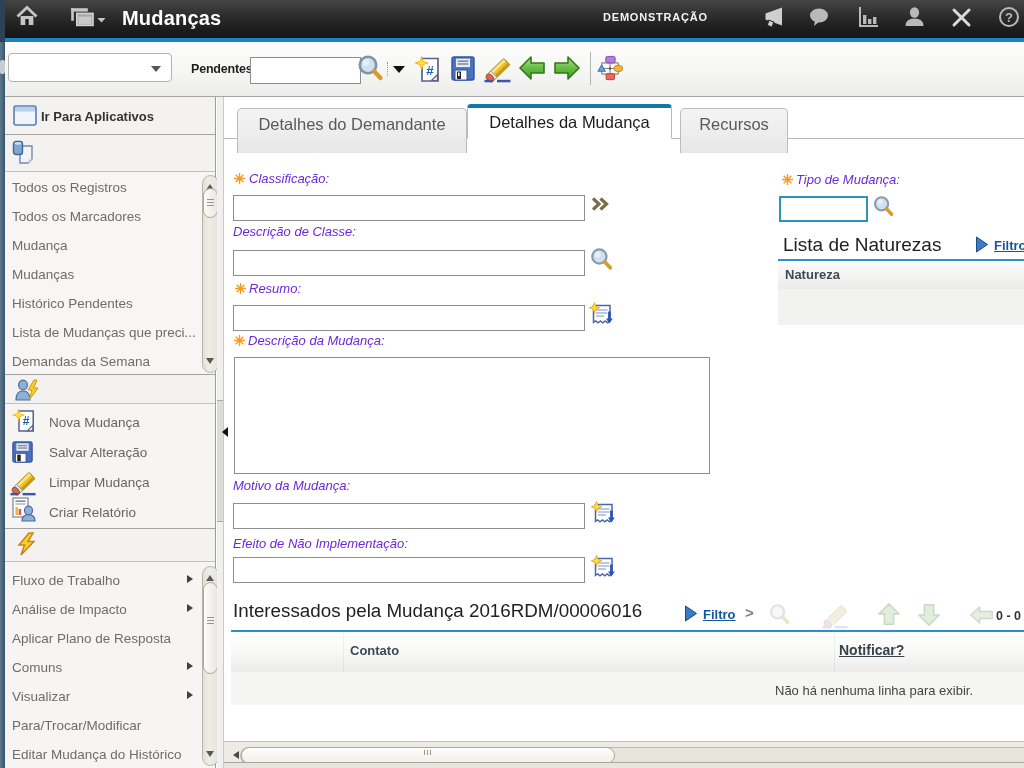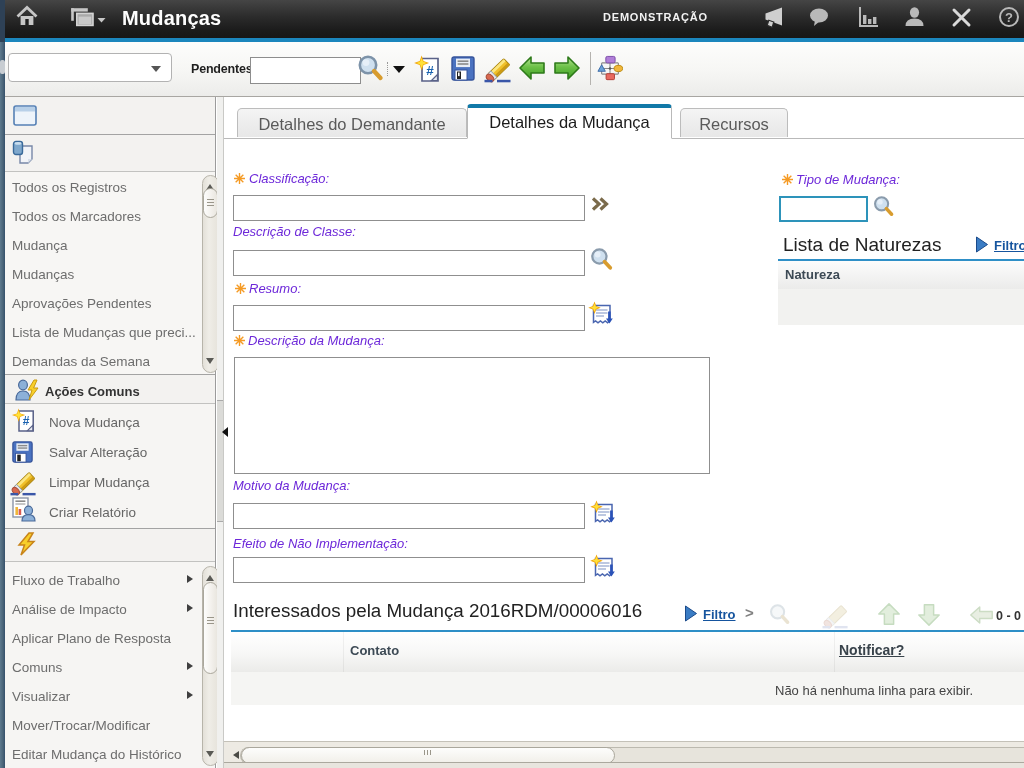--- a/index.html
+++ b/index.html
@@ -45,21 +45,21 @@
 .vsb .gr { position:absolute; left:4px; width:7px; height:1px; background:#9a968a; }
 
 
 #splitter { left:217px; top:97px; width:7px; height:671px; background:#f0f0ee; border-right:1px solid #c9c9c6; }
 #splitter .th { position:absolute; left:0; top:303px; width:6px; height:122px; background:#dbdbd8; border-top:1px solid #aaa; border-bottom:1px solid #aaa; }
 #splitter .tri { position:absolute; left:0px; top:330px; width:0; height:0; border:5px solid transparent; border-right:6px solid #111; }
 
 
 .tab { position:absolute; font-size:16.5px; text-align:center; }
 #tabline { left:224px; top:138px; width:800px; height:1px; background:#b9b9b9; }
-.tabi { background:linear-gradient(#f4f4f4,#e7e7e7); border:1px solid #bcbcbc; border-bottom:none; border-radius:5px 5px 0 0; color:#5a5a5a; top:108px; height:29px; line-height:30px; }
+.tabi { background:linear-gradient(#f4f4f4,#e7e7e7); border:1px solid #bcbcbc; border-bottom:none; border-radius:5px 5px 0 0; color:#5a5a5a; top:108px; height:45px; line-height:30px; }
 #tab2 { left:467px; top:104px; width:205px; height:35px; background:#fff; border:1px solid #b9b9b9; border-bottom:1px solid #fff; border-top:4px solid #1179a8; border-radius:4px 4px 0 0; color:#1c1c1c; line-height:29px; z-index:5; }
 
 
 .lbl { position:absolute; font-size:13px; color:#6d28d9; white-space:nowrap;font-style:italic; }
 .inp { position:absolute; width:352px; height:26px; background:#fff; border:1px solid #8f8f8f; }
 .ast { position:absolute; width:11px; height:11px; }
 
 
 .bluerule { position:absolute; height:2px; background:#2e8fc7; }
 .grdhead { position:absolute; background:linear-gradient(#fcfcfc,#ebebea); }
@@ -201,55 +201,55 @@
     <div style="position:absolute;left:0;top:0;width:5px;height:42px;background:#2e4156"></div>
     <div class="notch"></div>
   </div>
 
 <div id="sidebar" class="abs">
 
   <svg class="abs" style="left:8px;top:8px" width="24" height="21" viewBox="0 0 24 21">
     <rect x="1" y="1" width="22" height="19" rx="2" fill="#eef4fa" stroke="#5580b5" stroke-width="1.6"></rect>
     <rect x="2" y="2" width="20" height="4.5" fill="#b8d0e8"></rect>
   </svg>
+  <div class="sbhead" style="left:36px;top:12px">Ir Para Aplicativos</div>
   <div class="sbdiv" style="top:37px"></div>
 
   <svg class="abs" style="left:7px;top:43px" width="23" height="24" viewBox="0 0 23 24">
     <path d="M8 6 L20 6 L20 19 L16 23 L8 23 Z" fill="#f2f4f8" stroke="#7888a8" stroke-width="1.4"></path>
     <path d="M16 23 L16 19 L20 19 Z" fill="#d8dfea"></path>
     <rect x="1.5" y="1.5" width="9" height="13" rx="2.5" fill="#7fa8cc" stroke="#3a6a9a" stroke-width="1.4"></rect>
     <ellipse cx="6" cy="3.4" rx="3.4" ry="1.4" fill="#c8ddEe"></ellipse>
   </svg>
   <div class="sbdiv" style="top:74px;background:#c2c2c0"></div>
 
   <div class="abs" style="left:0;top:75px;width:210px;height:202px;background:#f7f6f4">
     <div class="sbitem" style="top:8px">Todos os Registros</div>
     <div class="sbitem" style="top:37px">Todos os Marcadores</div>
     <div class="sbitem" style="top:66px">Mudança</div>
     <div class="sbitem" style="top:95px">Mudanças</div>
-    <div class="sbitem" style="top:124px">Aprovações Pendentes</div>
+    <div class="sbitem" style="top:124px">Histórico Pendentes</div>
     <div class="sbitem" style="top:153px">Lista de Mudanças que preci...</div>
     <div class="sbitem" style="top:182px">Demandas da Semana</div>
   </div>
   <div class="vsb" style="top:78px;height:198px">
     <div class="up"></div>
     <div class="th" style="top:12px;height:30px"></div>
     <div class="gr" style="top:23px"></div>
       <div class="gr" style="top:26px"></div>
       <div class="gr" style="top:29px"></div>
     <div class="dn"></div>
   </div>
   <div class="sbdiv" style="top:277px"></div>
 
   <svg class="abs" style="left:10px;top:282px" width="25" height="23" viewBox="0 0 25 23">
     <ellipse cx="8" cy="6" rx="4.4" ry="4.8" fill="#8cb0d8" stroke="#4a6a9a" stroke-width="1.2"></ellipse>
     <path d="M1 21 Q1 12 8 12 Q15 12 15 21 Z" fill="#8cb0d8" stroke="#4a6a9a" stroke-width="1.2"></path>
     <path d="M19 1 L13 11 L17 11 L14 21 L23 9 L18.6 9 L22 1 Z" fill="#f8cf2a" stroke="#c89a10" stroke-width="1"></path>
   </svg>
-  <div class="sbhead" style="left:40px;top:287px">Ações Comuns</div>
   <div class="sbdiv" style="top:306px;background:#c2c2c0"></div>
 
   <div class="abs" style="left:0;top:307px;width:210px;height:125px;background:#f6f5f3">
     <svg class="abs" style="left:6px;top:4px" width="24" height="24" viewBox="0 0 27 27">
       <path d="M9 3.5 L25 3.5 L25 26 L15 26 L9 26 Z" fill="#fff" stroke="#5a6288" stroke-width="1.7"></path>
       <path d="M18.5 25.5 L24.5 19.5 L24.5 25.5 Z" fill="#e8eaf2" stroke="#5a6288" stroke-width="1.2"></path>
       <text x="17" y="19.5" font-size="13.5" font-weight="bold" fill="#1a62b0" text-anchor="middle" font-family="Liberation Sans,sans-serif">#</text>
       <path d="M8.6 0.5 L10.5 6.1 L16.1 8 L10.5 9.9 L8.6 15.5 L6.7 9.9 L1.1 8 L6.7 6.1 Z" fill="#f2a50a"></path>
       <path d="M8.6 2.8 L10 6.6 L13.8 8 L10 9.4 L8.6 13.2 L7.2 9.4 L3.4 8 L7.2 6.6 Z" fill="#ffe03a"></path>
     </svg>
@@ -296,21 +296,21 @@
   <div class="abs" style="left:0;top:465px;width:210px;height:206px;background:#f6f5f3">
     <div class="sbitem" style="top:11px">Fluxo de Trabalho</div>
       <div class="sbarr" style="top:13px"></div>
     <div class="sbitem" style="top:40px">Análise de Impacto</div>
       <div class="sbarr" style="top:42px"></div>
     <div class="sbitem" style="top:69px">Aplicar Plano de Resposta</div>
     <div class="sbitem" style="top:98px">Comuns</div>
       <div class="sbarr" style="top:100px"></div>
     <div class="sbitem" style="top:127px">Visualizar</div>
       <div class="sbarr" style="top:129px"></div>
-    <div class="sbitem" style="top:156px">Mover/Trocar/Modificar</div>
+    <div class="sbitem" style="top:156px">Para/Trocar/Modificar</div>
     <div class="sbitem" style="top:185px">Editar Mudança do Histórico</div>
   </div>
   <div class="vsb" style="top:469px;height:200px">
     <div class="up"></div>
     <div class="th" style="top:15px;height:92px"></div>
     <div class="gr" style="top:50px"></div>
       <div class="gr" style="top:53px"></div>
       <div class="gr" style="top:56px"></div>
     <div class="dn"></div>
   </div>

